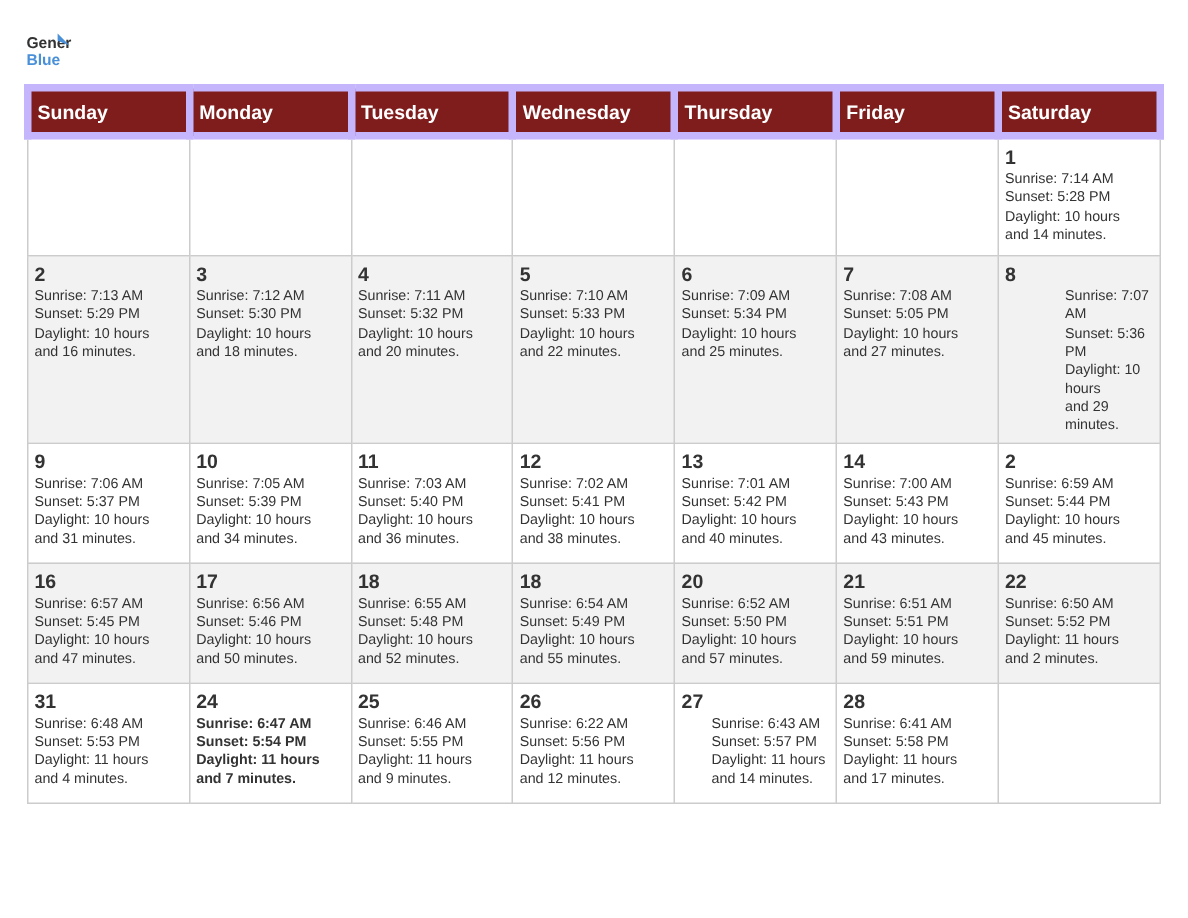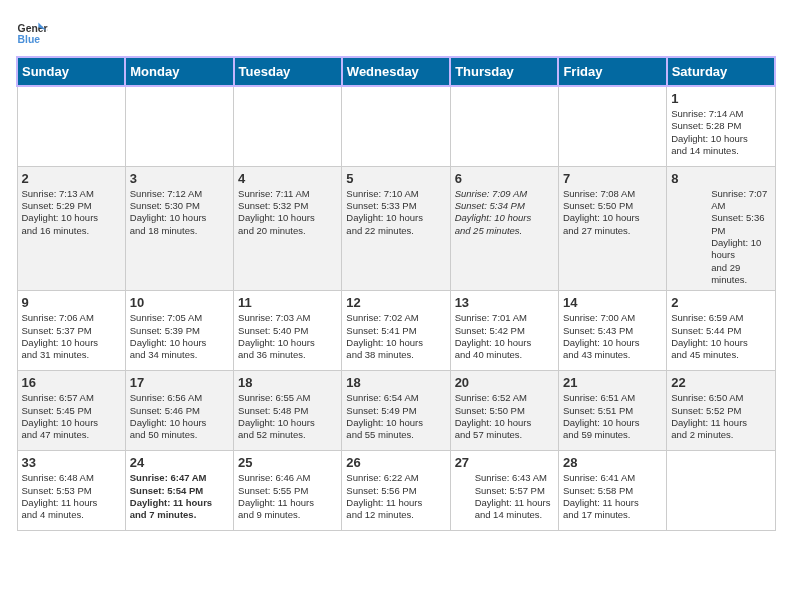--- a/index.html
+++ b/index.html
@@ -36,27 +36,27 @@
     .calendar-subtitle {
       font-size: 16px;
       color: #333;
     }
     table {
       width: 100%;
       border-collapse: collapse;
       border: 1px solid #ccc;
     }
     thead tr th {
-      background-color: #0369a1;
+      background-color: #7f1d1d;
       color: #fff;
       font-size: 13px;
       font-weight: bold;
       padding: 6px 4px;
       text-align: left;
-      border: 2px solid #c4b5fd;
+      border: 5px solid #c4b5fd;
     }
     tbody tr td {
       vertical-align: top;
       border: 1px solid #ccc;
       padding: 4px;
       width: 108px;
       min-height: 70px;
       height: 80px;
     }
     .day-number {
@@ -149,29 +149,29 @@
         </td>
         <td>
           <div class="day-number">5</div>
           <div class="day-info" style="white-space: pre-line;">Sunrise: 7:10 AM
 Sunset: 5:33 PM
 Daylight: 10 hours
 and 22 minutes.</div>
         </td>
         <td>
           <div class="day-number">6</div>
-          <div class="day-info" style="white-space: pre-line; font-style: italic;">Sunrise: 7:09 AM
+          <div class="day-info" style="white-space: pre-line;">Sunrise: 7:09 AM
 Sunset: 5:34 PM
 Daylight: 10 hours
 and 25 minutes.</div>
         </td>
         <td>
           <div class="day-number">7</div>
           <div class="day-info" style="white-space: pre-line;">Sunrise: 7:08 AM
-Sunset: 5:50 PM
+Sunset: 5:05 PM
 Daylight: 10 hours
 and 27 minutes.</div>
         </td>
         <td>
           <div class="day-number">8</div>
           <div class="day-info" style="white-space: pre-line; margin-left: 40px;">Sunrise: 7:07 AM
 Sunset: 5:36 PM
 Daylight: 10 hours
 and 29 minutes.</div>
         </td>
@@ -273,21 +273,21 @@
         <td>
           <div class="day-number">22</div>
           <div class="day-info" style="white-space: pre-line;">Sunrise: 6:50 AM
 Sunset: 5:52 PM
 Daylight: 11 hours
 and 2 minutes.</div>
         </td>
       </tr>
       <tr>
         <td>
-          <div class="day-number">33</div>
+          <div class="day-number">31</div>
           <div class="day-info" style="white-space: pre-line;">Sunrise: 6:48 AM
 Sunset: 5:53 PM
 Daylight: 11 hours
 and 4 minutes.</div>
         </td>
         <td>
           <div class="day-number">24</div>
           <div class="day-info" style="white-space: pre-line; font-weight: bold;">Sunrise: 6:47 AM
 Sunset: 5:54 PM
 Daylight: 11 hours

